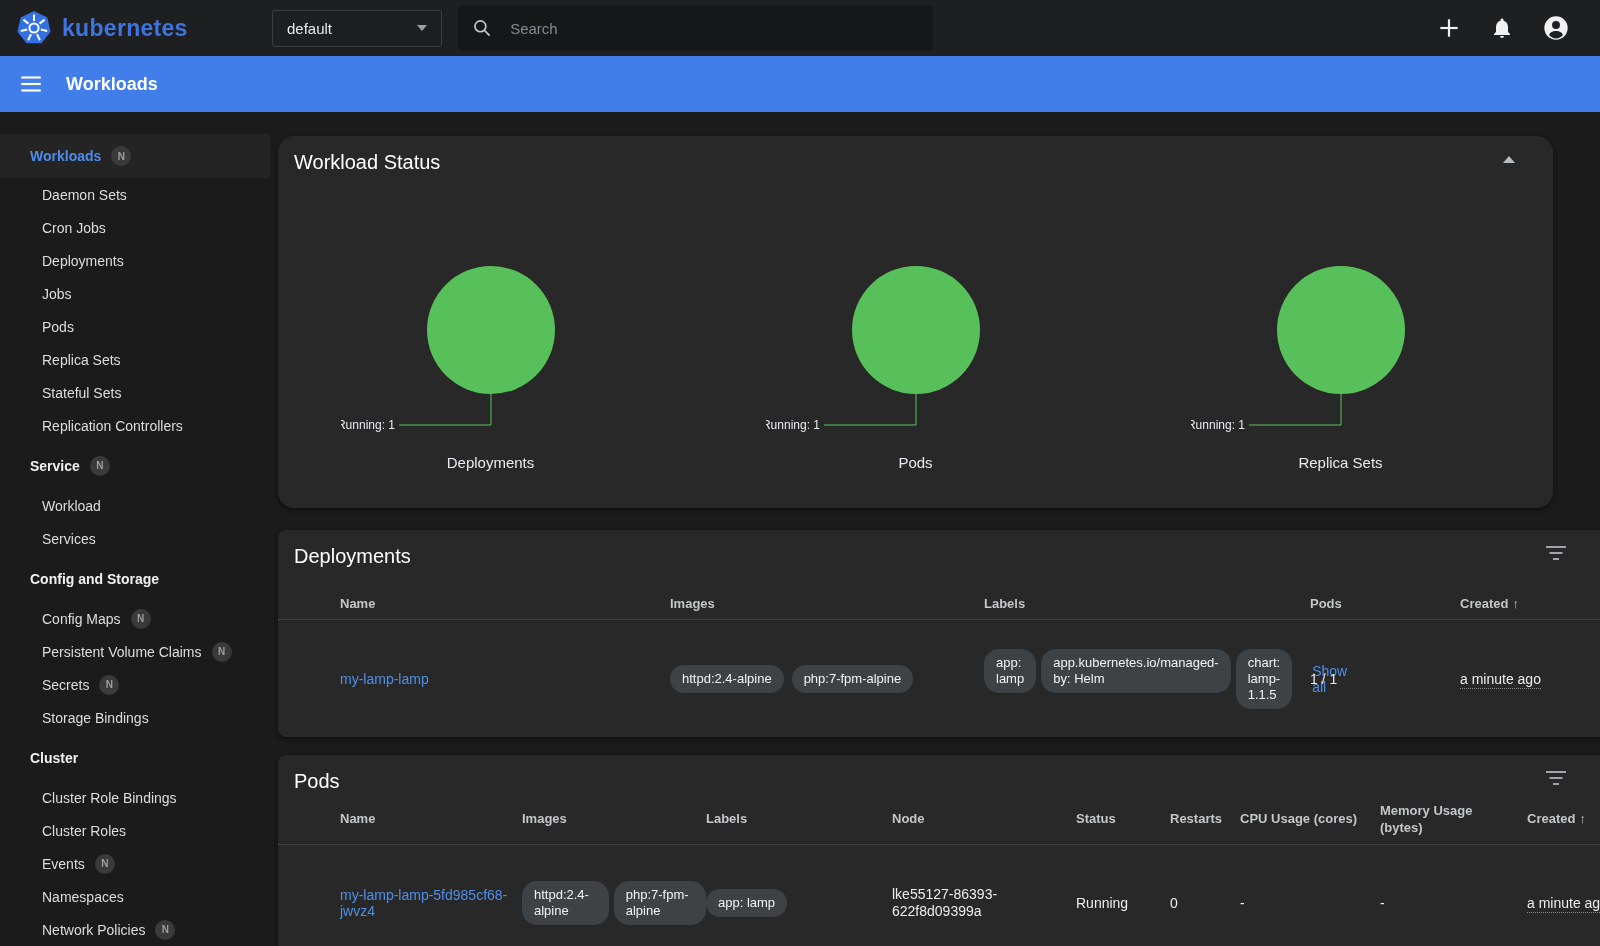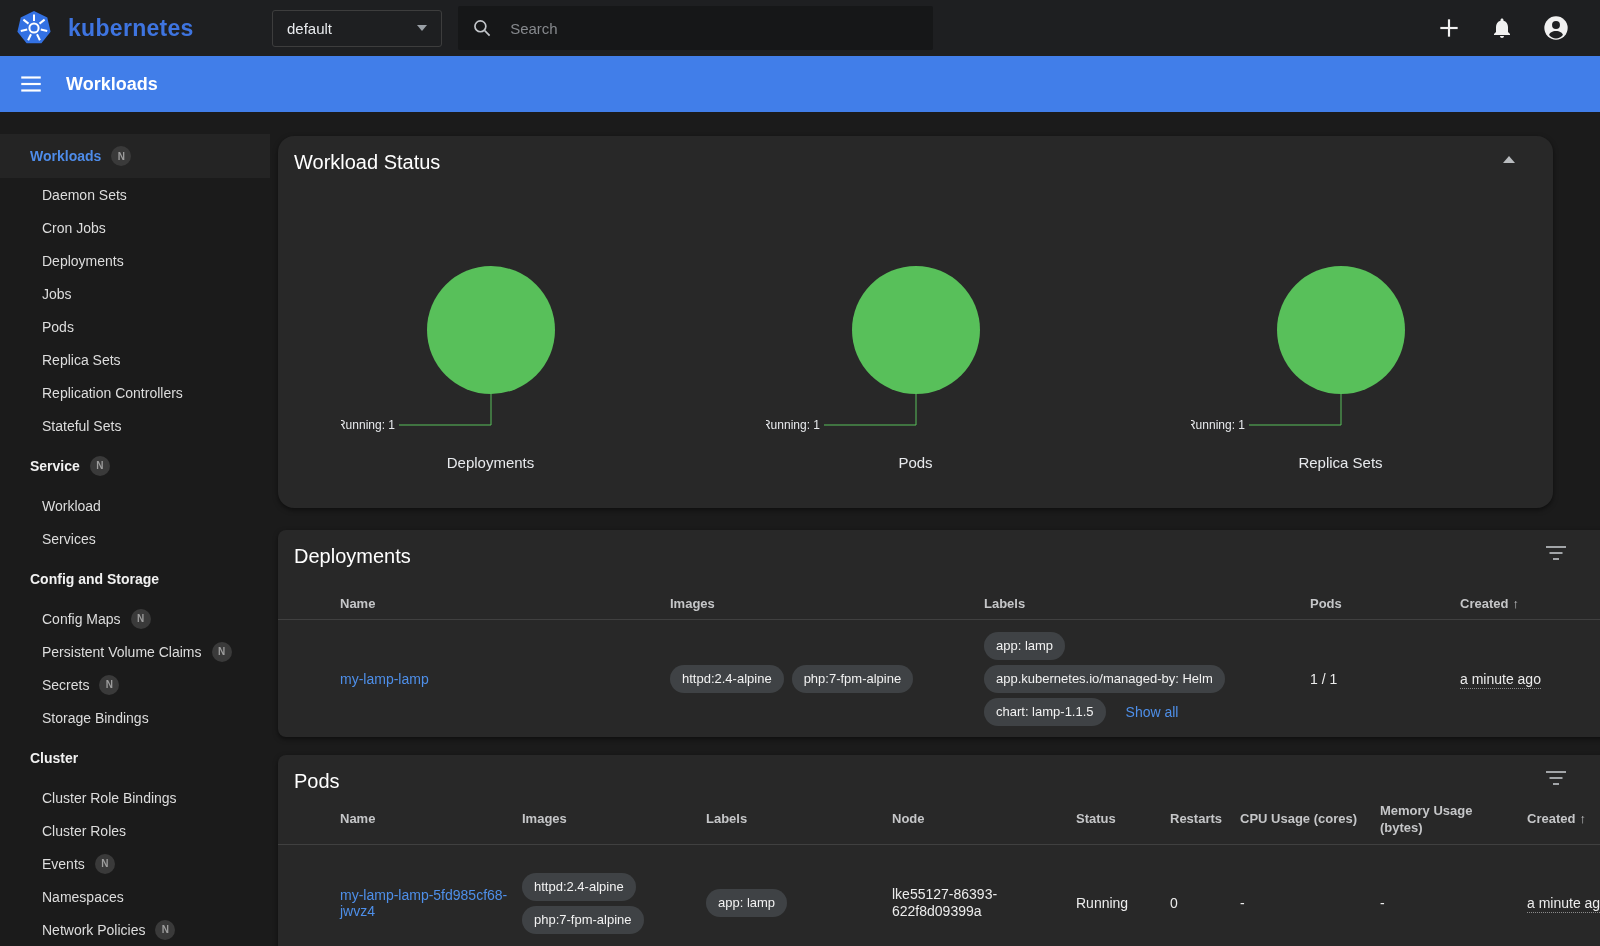--- a/index.html
+++ b/index.html
@@ -4,21 +4,21 @@
 <style>
   * { box-sizing: border-box; margin: 0; padding: 0; }
   html,body { width:1600px; height:946px; overflow:hidden; }
   body {
     background:#1b1b1b;
     font-family:"Liberation Sans","DejaVu Sans",sans-serif;
     color:#ececec;
   }
   
   .app-header { height:56px; background:#1e1f21; display:flex; align-items:center; padding:0 16px; }
-  .brand { display:flex; align-items:center; gap:16px; width:256px; }
+  .brand { display:flex; align-items:center; gap:10px; width:256px; }
   .brand-name { color:#3e74e0; font-size:23px; font-weight:bold; letter-spacing:.3px; }
   .ns-select { width:170px; height:37px; border:1px solid #3d3d3d; border-radius:3px;
     display:flex; align-items:center; justify-content:space-between; padding:16px 14px; cursor:pointer; }
   .ns-select .ns-value { font-size:15px; color:#e8eaed; }
   .caret-down { width:0; height:0; border-left:5px solid transparent; border-right:5px solid transparent;
     border-top:6px solid #9aa0a6; }
   .search-bar { margin-left:16px; width:475px; height:44px; background:#161718; border-radius:2px;
     display:flex; align-items:center; padding:0 14px; gap:18px; }
   .search-bar input { background:transparent; border:none; outline:none; color:#e8eaed; font-size:15px; width:100%;
     font-family:"Liberation Sans","DejaVu Sans",sans-serif; }
@@ -64,21 +64,21 @@
   .dep-card .grid-header { margin-top:20px; height:32px; }
   .dep-card .grid-row { height:117px; }
   .pods-card .grid-header { height:52px; }
   .pods-card .grid-row { height:116px; }
   .status-dot { width:13px; height:13px; border-radius:50%; background:#54b357; margin-left:21px; }
   .link { color:#4e8fe9; text-decoration:none; cursor:pointer; }
   .name-cell { padding-right:14px; overflow-wrap:anywhere; line-height:16px; }
   .chip { display:inline-block; background:#3f4245; color:#f2f2f2; font-size:13px; line-height:16px;
     padding:6px 12px; border-radius:15px; }
   .chip-row { display:flex; gap:8px; align-items:center; flex-wrap:wrap; }
-  .chip-col { display:flex; flex-direction:column; align-items:flex-start; gap:5px; }
+  .chip-col { display:flex; flex-direction:row; align-items:flex-start; gap:5px; }
   .chip-line { display:flex; align-items:center; gap:20px; }
   .wrap-chip { max-width:168px; word-break:break-all; }
   .node-cell { width:172px; overflow-wrap:anywhere; line-height:17px; padding-right:10px; }
   .tooltip-text { border-bottom:1px dotted #8a8a8a; padding-bottom:1px; white-space:nowrap; }
   .nowrap { white-space:nowrap; }
   .sort-arrow { margin-left:4px; }
 </style>
 </head>
 <body>
 
@@ -163,24 +163,24 @@
     <a class="nav-item">
         <span>Jobs</span>
       </a>
     <a class="nav-item">
         <span>Pods</span>
       </a>
     <a class="nav-item">
         <span>Replica Sets</span>
       </a>
     <a class="nav-item">
+        <span>Stateful Sets</span>
+      </a>
+    <a class="nav-item">
         <span>Replication Controllers</span>
-      </a>
-    <a class="nav-item">
-        <span>Stateful Sets</span>
       </a>
     <a class="nav-section">
       <span>Service</span>
       <span class="nbadge">N</span>
     </a>
     <a class="nav-item">
         <span>Workload</span>
       </a>
     <a class="nav-item">
         <span>Services</span>

